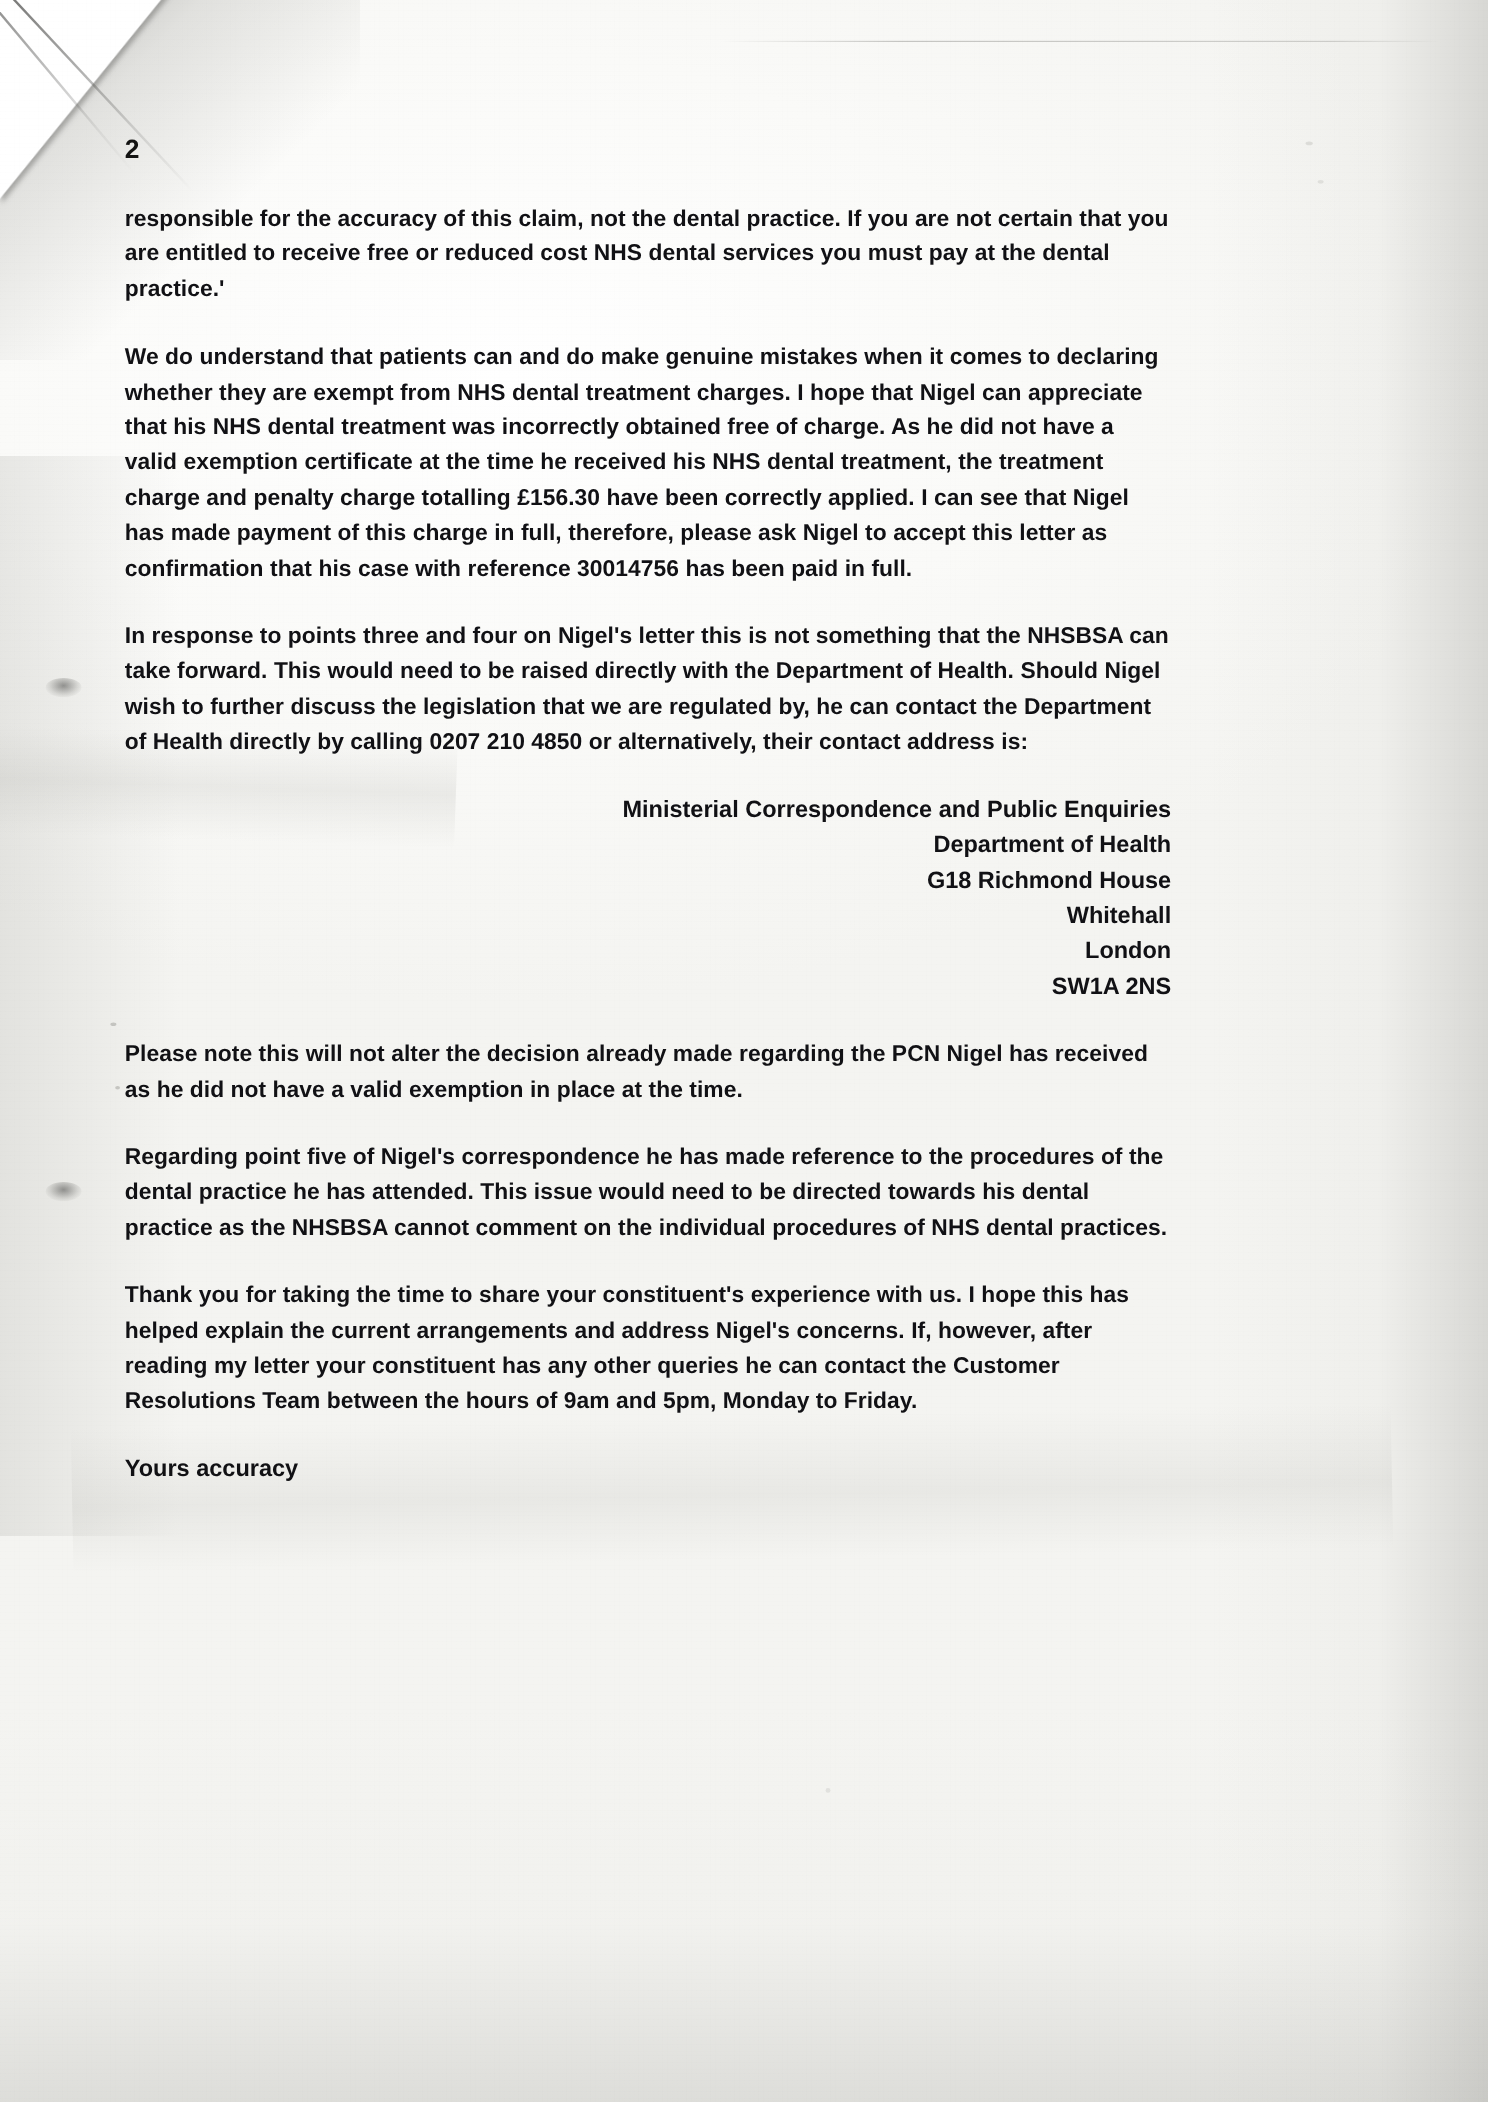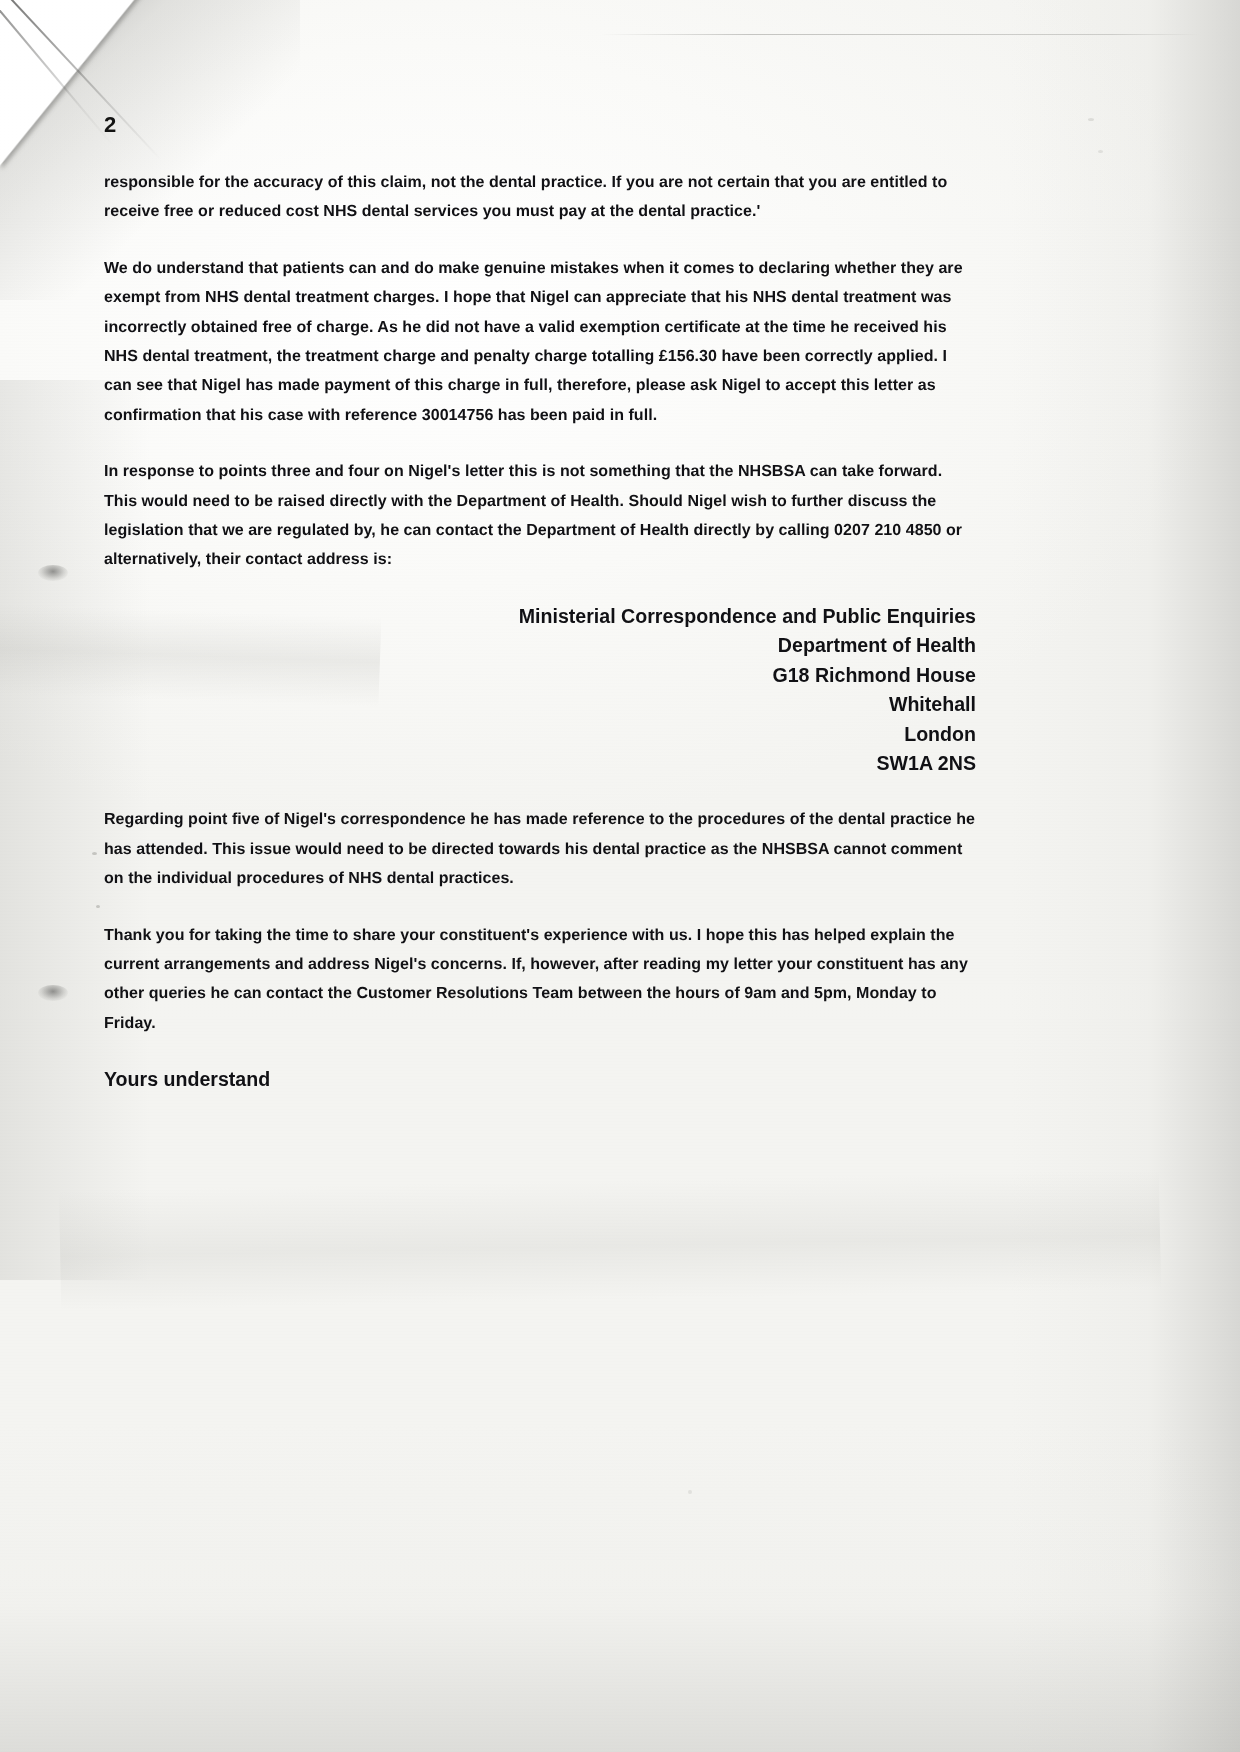--- a/index.html
+++ b/index.html
@@ -155,21 +155,21 @@
   }
 
   .letter-body {
     position: absolute;
     left: 104px;
     top: 168px;
     width: 872px;
   }
 
   .para {
-    font-size: 16px;
+    font-size: 19px;
     line-height: 29.4px;
     color: #17171a;
     font-weight: 600;
     margin: 0 0 27px 0;
     letter-spacing: 0.05px;
     text-rendering: geometricPrecision;
   }
 
   .addr-block {
     font-size: 19.6px;
@@ -249,26 +249,27 @@
 
       <p class="para">In response to points three and four on Nigel's letter this is not something that the NHSBSA can take forward. This would need to be raised directly with the Department of Health. Should Nigel wish to further discuss the legislation that we are regulated by, he can contact the Department of Health directly by calling 0207 210 4850 or alternatively, their contact address is:</p>
 
       <div class="addr-block">Ministerial Correspondence and Public Enquiries
 Department of Health
 G18 Richmond House
 Whitehall
 London
 SW1A 2NS</div>
 
+      <p class="para">Please note this will not alter the decision already made regarding the PCN Nigel has received as he did not have a valid exemption in place at the time.</p>
 
       <p class="para">Regarding point five of Nigel's correspondence he has made reference to the procedures of the dental practice he has attended. This issue would need to be directed towards his dental practice as the NHSBSA cannot comment on the individual procedures of NHS dental practices.</p>
 
 
       <p class="para">Thank you for taking the time to share your constituent's experience with us. I hope this has helped explain the current arrangements and address Nigel's concerns. If, however, after reading my letter your constituent has any other queries he can contact the Customer Resolutions Team between the hours of 9am and 5pm, Monday to Friday.</p>
 
 
-      <p class="sign-off">Yours understand</p>
+      <p class="sign-off">Yours accuracy</p>
 
     </div>
   </div>
 
   <div class="grain"></div>
 </div>
 
 </body></html>

